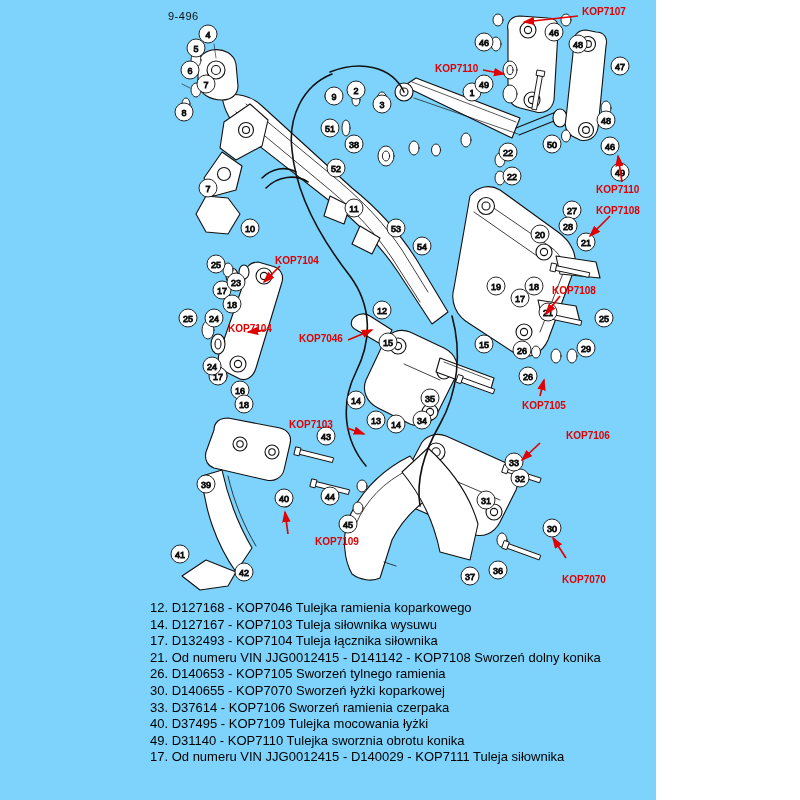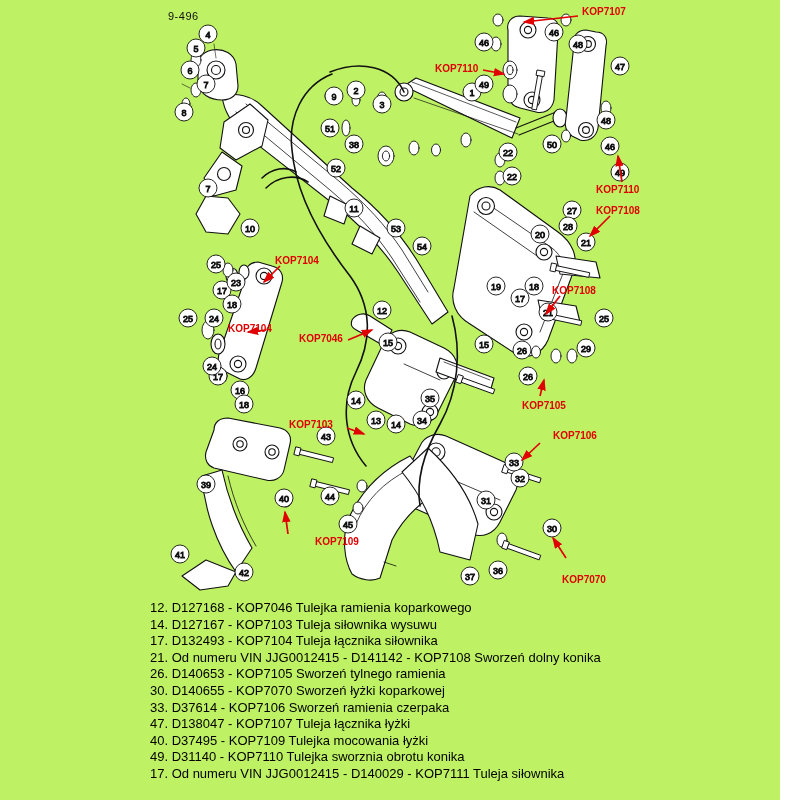--- a/index.html
+++ b/index.html
@@ -4,24 +4,24 @@
 <style>
   * { box-sizing: border-box; }
   html, body {
     margin: 0; padding: 0;
     width: 800px; height: 800px;
     background: #ffffff;
     font-family: "Liberation Sans", sans-serif;
   }
   #page {
     position: relative;
-    width: 780px;
+    width: 656px;
     height: 800px;
     overflow: hidden;
-    background: #bef264;
+    background: #7dd3fc;
   }
   #page-number {
     position: absolute;
     left: 168px;
     top: 10px;
     font-size: 11px;
     color: #111;
     letter-spacing: 0.5px;
   }
   #diagram {
@@ -578,32 +578,31 @@
 
   <div class="callout" style="left:582px; top:6px;">KOP7107</div>
   <div class="callout" style="left:435px; top:63px;">KOP7110</div>
   <div class="callout" style="left:596px; top:184px;">KOP7110</div>
   <div class="callout" style="left:596px; top:205px;">KOP7108</div>
   <div class="callout" style="left:552px; top:285px;">KOP7108</div>
   <div class="callout" style="left:275px; top:255px;">KOP7104</div>
   <div class="callout" style="left:228px; top:323px;">KOP7104</div>
   <div class="callout" style="left:299px; top:333px;">KOP7046</div>
   <div class="callout" style="left:522px; top:400px;text-align:center;">KOP7105</div>
-  <div class="callout" style="left:521px; top:430px;padding-left:32px;">KOP7106</div>
+  <div class="callout" style="left:534px; top:430px;padding-left:32px;">KOP7106</div>
   <div class="callout" style="left:289px; top:419px;">KOP7103</div>
   <div class="callout" style="left:269px; top:536px;margin-left:46px;">KOP7109</div>
   <div class="callout" style="left:562px; top:574px;text-align:center;">KOP7070</div>
 
   <div id="legend">
     <div class="legend-line">12. D127168 - KOP7046 Tulejka ramienia koparkowego</div>
     <div class="legend-line">14. D127167 - KOP7103 Tuleja siłownika wysuwu</div>
     <div class="legend-line">17. D132493 - KOP7104 Tuleja łącznika siłownika</div>
     <div class="legend-line">21. Od numeru VIN JJG0012415 - D141142 - KOP7108 Sworzeń dolny konika</div>
     <div class="legend-line">26. D140653 - KOP7105 Sworzeń tylnego ramienia</div>
     <div class="legend-line">30. D140655 - KOP7070 Sworzeń łyżki koparkowej</div>
     <div class="legend-line">33. D37614 - KOP7106 Sworzeń ramienia czerpaka</div>
-    <div class="legend-line">47. D138047 - KOP7107 Tuleja łącznika łyżki</div>
     <div class="legend-line">40. D37495 - KOP7109 Tulejka mocowania łyżki</div>
     <div class="legend-line">49. D31140 - KOP7110 Tulejka sworznia obrotu konika</div>
     <div class="legend-line">17. Od numeru VIN JJG0012415 - D140029 - KOP7111 Tuleja siłownika</div>
   </div>
 
 </div>
 
 </body></html>

